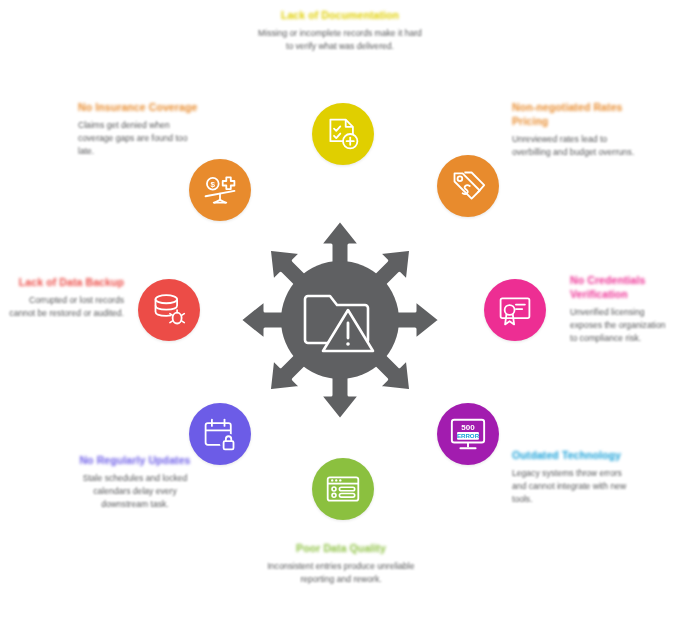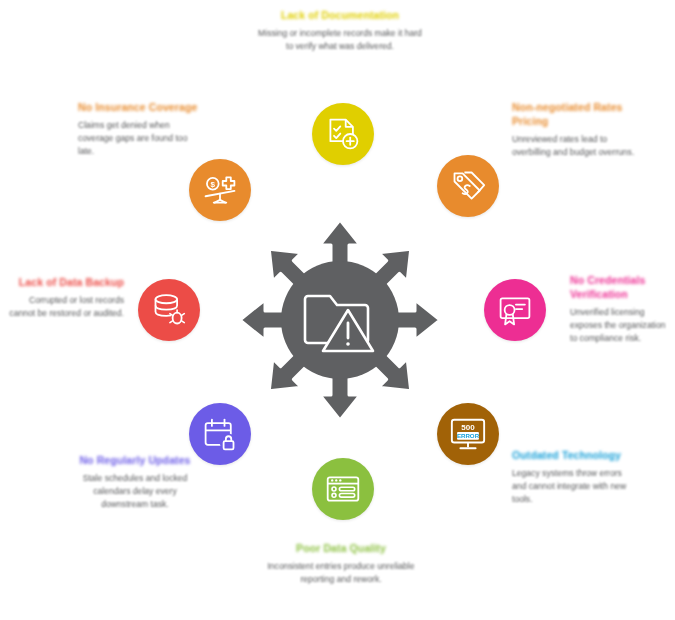--- a/index.html
+++ b/index.html
@@ -206,21 +206,21 @@
         <line x1="4" y1="16" x2="32" y2="16" stroke="#fff" stroke-width="2"></line>
         <line x1="11" y1="4" x2="11" y2="11" stroke="#fff" stroke-width="2" stroke-linecap="round"></line>
         <line x1="25" y1="4" x2="25" y2="11" stroke="#fff" stroke-width="2" stroke-linecap="round"></line>
         <circle cx="29" cy="29" r="9" fill="#6c5ce7" stroke="#6c5ce7" stroke-width="1"></circle>
         <rect x="24" y="28" width="11" height="9" rx="1.5" fill="none" stroke="#fff" stroke-width="2"></rect>
         <path d="M26.5 28 v-2.5 a3 3 0 0 1 6 0 v2.5" fill="none" stroke="#fff" stroke-width="2"></path>
       </svg>
     </span>
   </div>
 
-  <div class="spoke" style="left:437px; top:403px; background:#a16207;">
+  <div class="spoke" style="left:437px; top:403px; background:#a21caf;">
     <span>
       <svg width="38" height="38" viewBox="0 0 40 40" xmlns="http://www.w3.org/2000/svg">
         <rect x="3" y="5" width="34" height="24" rx="2.5" fill="none" stroke="#fff" stroke-width="2"></rect>
         <text x="20" y="16" font-size="8.5" fill="#fff" text-anchor="middle" font-family="Liberation Sans, sans-serif" font-weight="bold">500</text>
         <rect x="8.5" y="18" width="23" height="8" rx="1" fill="#fff"></rect>
         <text x="20" y="24.5" font-size="6.5" fill="#18a0d8" text-anchor="middle" font-family="Liberation Sans, sans-serif" font-weight="bold">ERROR</text>
         <line x1="20" y1="29" x2="20" y2="34" stroke="#fff" stroke-width="2"></line>
         <line x1="12" y1="35" x2="28" y2="35" stroke="#fff" stroke-width="2" stroke-linecap="round"></line>
       </svg>
     </span>

